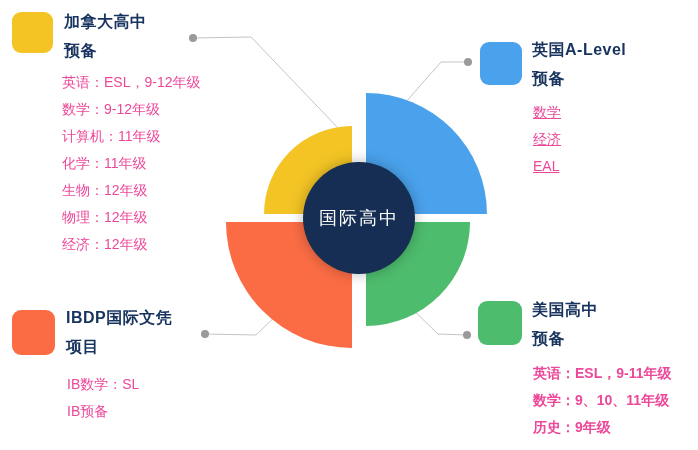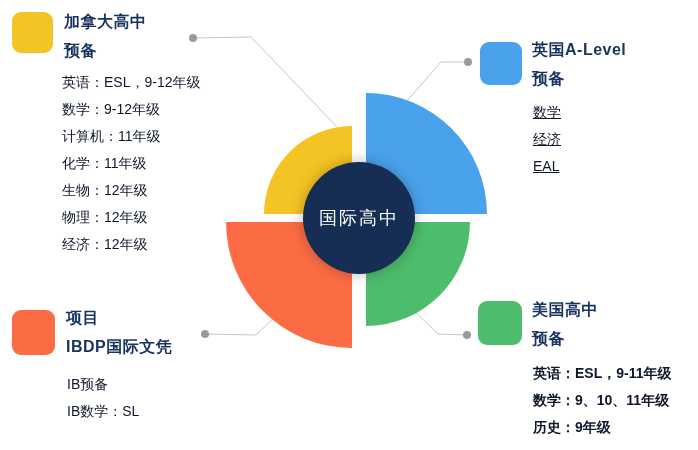--- a/index.html
+++ b/index.html
@@ -17,21 +17,21 @@
   
   .title{position:absolute;margin:0;font-size:16px;line-height:29px;font-weight:bold;
          color:#17335E;letter-spacing:0.5px;white-space:nowrap;}
   .title span{display:block;}
   .sec-canada .title{left:64px;top:7px;}
   .sec-uk     .title{left:532px;top:35px;}
   .sec-usa    .title{left:532px;top:295px;}
   .sec-ibdp   .title{left:66px;top:303px;}
   
   .course-list{position:absolute;list-style:none;margin:0;padding:0;
-               font-size:14px;line-height:27px;color:#0f172a;white-space:nowrap;}
+               font-size:14px;line-height:27px;color:#ec4899;white-space:nowrap;}
   .sec-canada .course-list{left:62px;top:69px;}
   .sec-uk     .course-list{left:533px;top:99px;text-decoration:underline;}
   .sec-usa    .course-list{left:533px;top:360px;font-weight:bold;}
   .sec-ibdp   .course-list{left:67px;top:371px;}
   
   .center-label{position:absolute;left:359px;top:218px;transform:translate(-50%,-50%);
                 text-align:center;color:#ffffff;font-size:18px;font-weight:normal;
                 line-height:27px;letter-spacing:2px;white-space:nowrap;}
   .center-label span{display:block;}
 </style>
@@ -104,22 +104,22 @@
     <ul class="course-list">
       <li>英语：ESL，9-11年级</li>
       <li>数学：9、10、11年级</li>
       <li>历史：9年级</li>
     </ul>
   </section>
 
   <section class="sec-ibdp">
     <span class="swatch" style="background: rgb(251, 108, 68);"></span>
     <h2 class="title">
+      <span>IBDP国际文凭</span>
       <span>项目</span>
-      <span>IBDP国际文凭</span>
     </h2>
     <ul class="course-list">
+      <li>IB数学：SL</li>
       <li>IB预备</li>
-      <li>IB数学：SL</li>
     </ul>
   </section>
 
 </div>
 
 </body></html>

